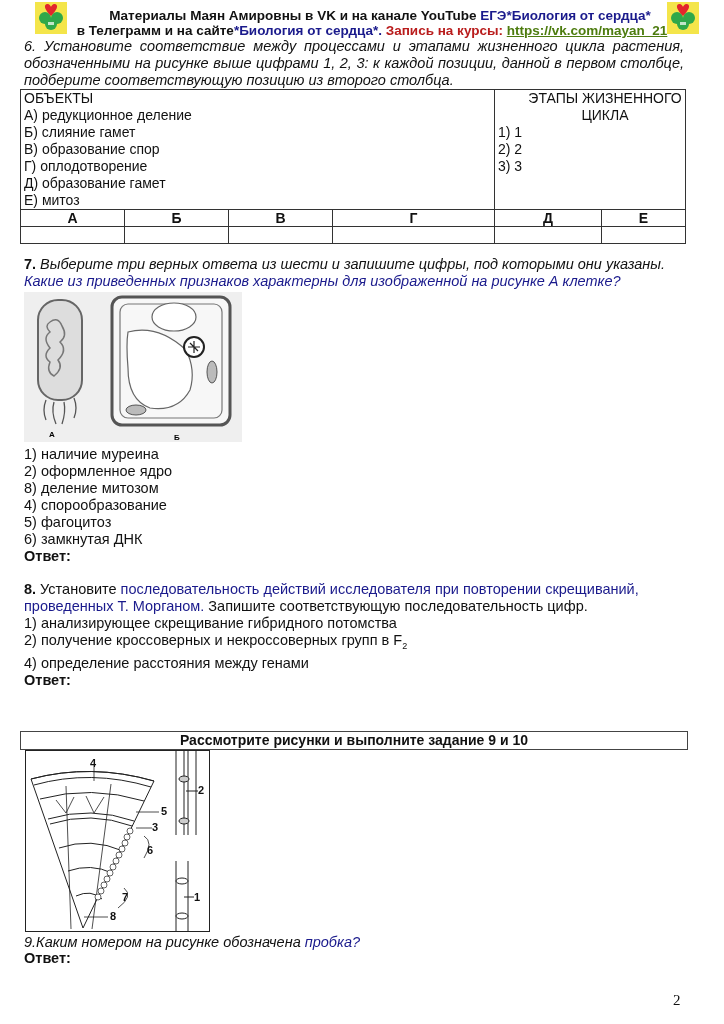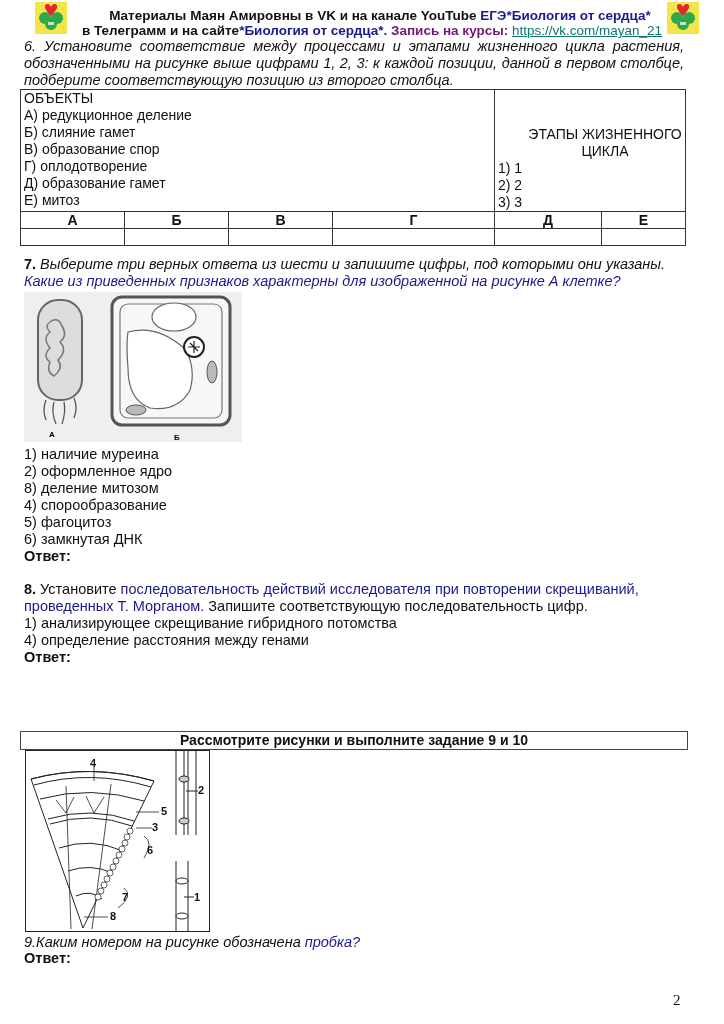--- a/index.html
+++ b/index.html
@@ -2,29 +2,29 @@
 <html><head>
 <meta charset="utf-8">
 <style>
   html, body { margin:0; padding:0; background:#fff; }
   body { width:724px; height:1024px; position:relative; overflow:hidden;
          font-family:"Liberation Sans", sans-serif; color:#111; }
   .abs { position:absolute; }
   .logo { position:absolute; width:32px; height:32px; background:#f4e54a; }
   .hdr { position:absolute; left:0; width:724px; text-align:center; font-weight:bold; font-size:13.5px; }
   .blue { color:#1a1a8c; }
-  .red { color:#701a75; }
-  .link { color:#0f766e; text-decoration:underline; font-weight:normal; }
+  .red { color:#b91c1c; }
+  .link { color:#4d7c0f; text-decoration:underline; font-weight:bold; }
   .italic { font-style:italic; }
   .t { font-size:14.5px; line-height:17px; }
   .just { text-align:justify; text-align-last:left; }
   table.mt { position:absolute; border-collapse:collapse; font-size:14px;padding-left:12px; }
   table.mt td { border:1px solid #333; padding:0 3px; vertical-align:top; }
   .line { line-height:17px; }
-  .ctr { text-align:center;margin-top:36px; }
+  .ctr { text-align:center; }
   .bold { font-weight:bold; }
   .boxhead { position:absolute; left:20px; top:731px; width:666px; height:17px;
              border:1px solid #444; text-align:center; font-weight:bold; font-size:14px; line-height:17px; }
   .pgnum { position:absolute; left:673px; top:992px; font-family:"Liberation Serif", serif; font-size:15px; }
 </style>
 </head>
 <body>
 
 <div class="logo" style="left:35px;top:2px;">
   <svg width="32" height="32" viewBox="0 0 32 32">
@@ -126,20 +126,21 @@
   <div>5) фагоцитоз</div>
   <div>6) замкнутая ДНК</div>
   <div class="bold">Ответ:</div>
 </div>
 
 <div class="abs t" style="left:24px;top:581px;width:680px;">
   <span class="bold">8.</span><span> Установите </span><span class="blue">последовательность действий исследователя при повторении скрещиваний, проведенных Т. Морганом.</span><span> Запишите соответствующую последовательность цифр.</span>
 </div>
 <div class="abs t" style="left:24px;top:615px;">
   <div>1) анализирующее скрещивание гибридного потомства</div>
+  <div><span>2) получение кроссоверных и некроссоверных групп в F</span><sub style="font-size:9px;">2</sub></div>
   <div>4) определение расстояния между генами</div>
   <div class="bold">Ответ:</div>
 </div>
 
 <div class="boxhead">Рассмотрите рисунки и выполните задание 9 и 10</div>
 
 <div class="abs" style="left:25px;top:750px;width:183px;height:180px;border:1px solid #222;">
   <svg width="183" height="180" viewBox="0 0 183 180">
     <rect width="183" height="180" fill="#fff"></rect>
 

